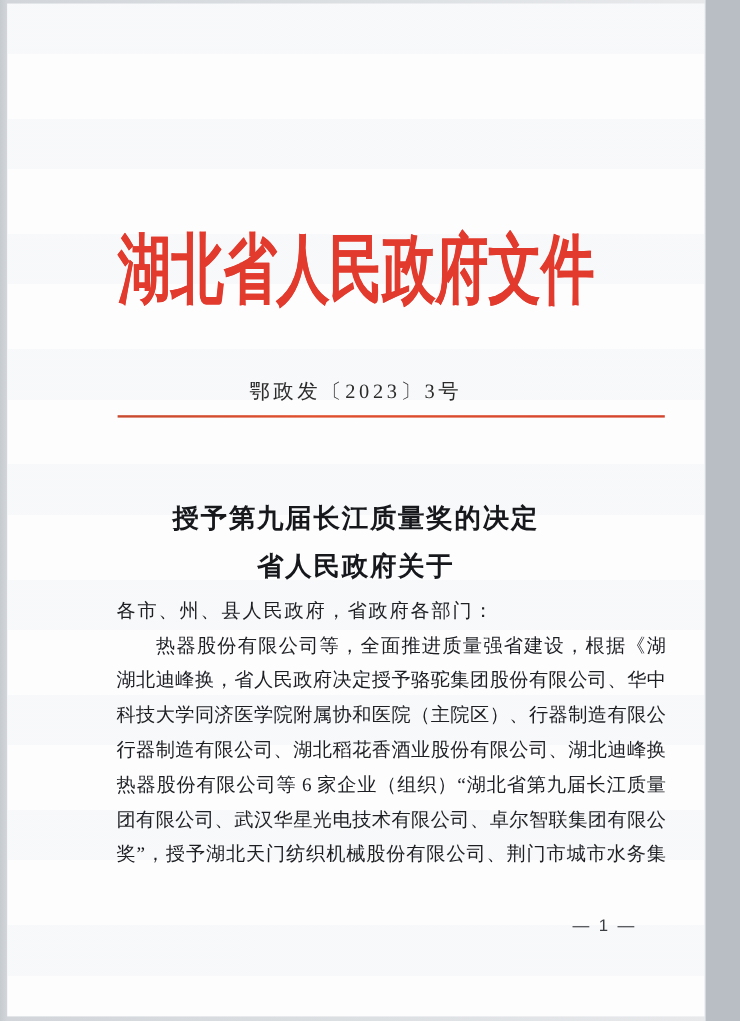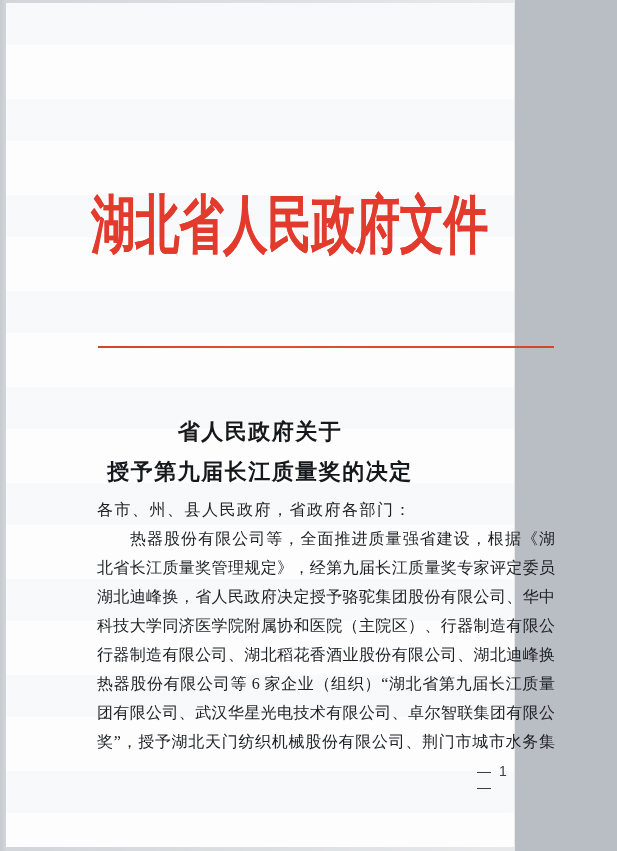--- a/index.html
+++ b/index.html
@@ -2,21 +2,21 @@
 <html><head>
 <meta charset="utf-8">
 <style>
   html,body{margin:0;padding:0;}
   body{
     width:617px;height:851px;overflow:hidden;
     font-family:"Liberation Serif","DejaVu Serif",serif;
     background:#b9bec4;
   }
   .scan{
-    position:relative;width:515px;height:851px;box-sizing:border-box;
+    position:relative;width:588px;height:851px;box-sizing:border-box;
     padding:3px 1px 4px 6px;
     background:linear-gradient(90deg,#c6cbd0 0,#d2d6da 6px,#e7e9eb 100%);
   }
   .sheet{
     position:relative;width:100%;height:100%;
     background:
       repeating-linear-gradient(180deg,
         rgba(241,243,245,0.45) 0 42px,
         rgba(255,255,255,0) 42px 96px),
       #fdfdfe;
@@ -68,33 +68,33 @@
 </head>
 <body>
 
 <div class="scan">
   <div class="sheet">
 
     <div class="letterhead">
       <span class="inner">湖北省人民政府文件</span>
     </div>
 
+    <div class="docnum">鄂政发〔2023〕3号</div>
 
     <div class="redline"></div>
 
     <div class="doctitle">
+      <div>授予第九届长江质量奖的决定</div>
       <div>省人民政府关于</div>
-      <div>授予第九届长江质量奖的决定</div>
     </div>
 
     <div class="bodyblock">
       <div class="salutation">各市、州、县人民政府，省政府各部门：</div>
       <div>
           <div class="bodyline indent">热器股份有限公司等，全面推进质量强省建设，根据《湖</div>
-          <div class="bodyline">北省长江质量奖管理规定》，经第九届长江质量奖专家评定委员</div>
           <div class="bodyline">湖北迪峰换，省人民政府决定授予骆驼集团股份有限公司、华中</div>
           <div class="bodyline">科技大学同济医学院附属协和医院（主院区）、行器制造有限公司</div>
           <div class="bodyline">行器制造有限公司、湖北稻花香酒业股份有限公司、湖北迪峰换</div>
           <div class="bodyline">热器股份有限公司等 6 家企业（组织）“湖北省第九届长江质量</div>
           <div class="bodyline">团有限公司、武汉华星光电技术有限公司、卓尔智联集团有限公</div>
           <div class="bodyline">奖”，授予湖北天门纺织机械股份有限公司、荆门市城市水务集</div>
         </div>
     </div>
 
     <div class="pagenum">— 1 —</div>

